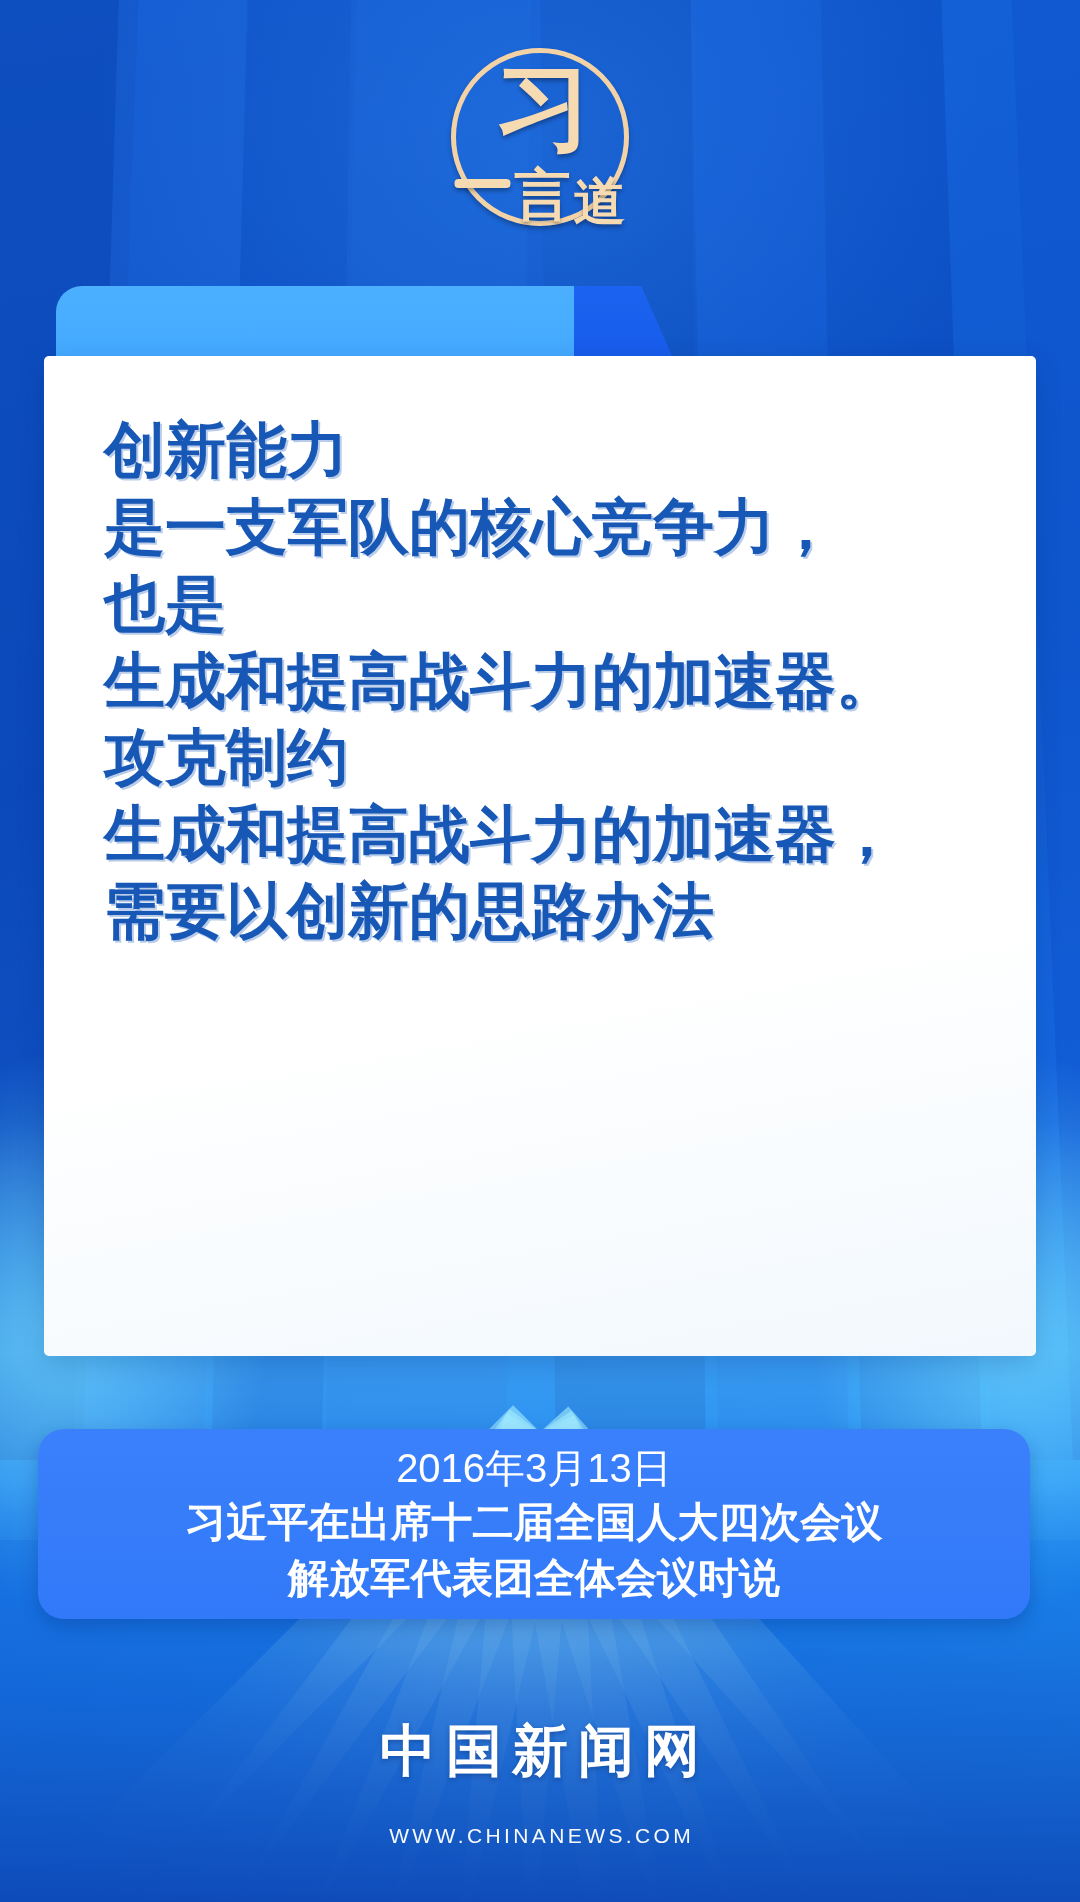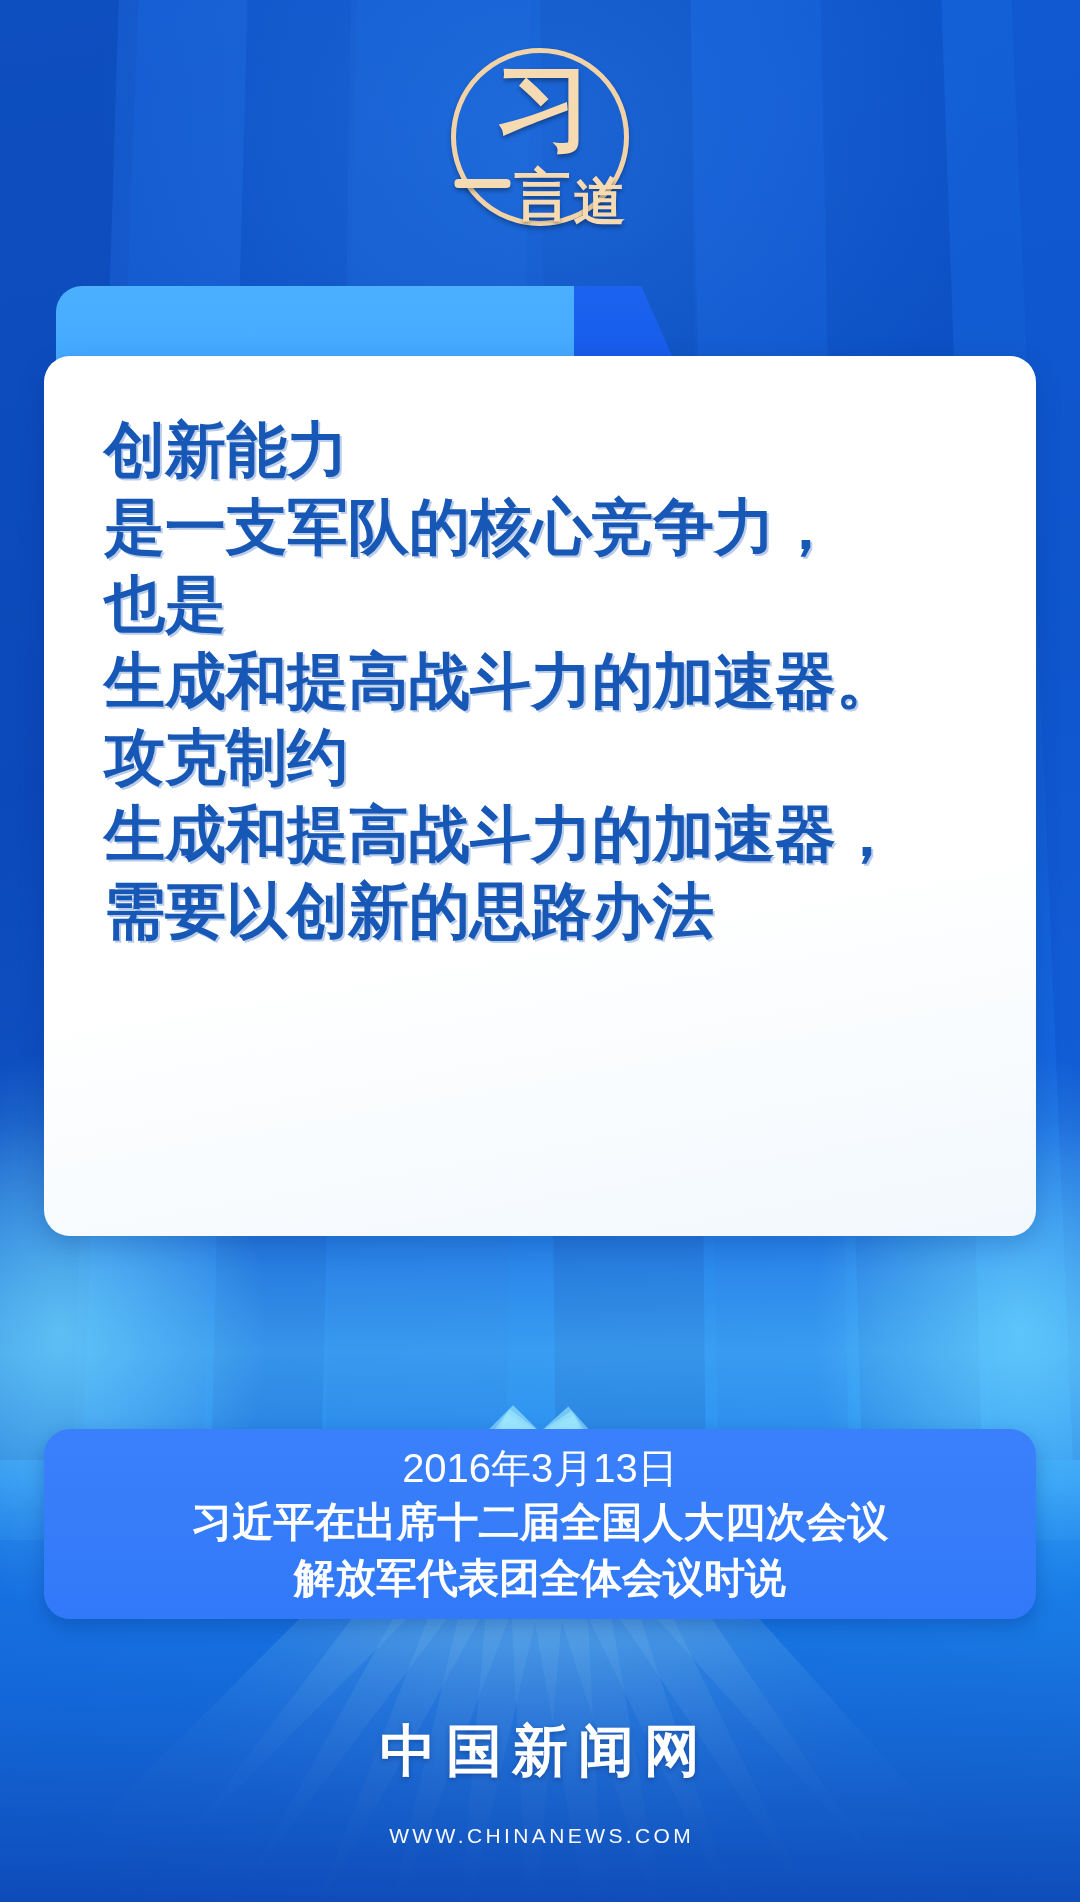--- a/index.html
+++ b/index.html
@@ -115,40 +115,40 @@
     position: absolute; right: -78px; top: 0; width: 120px; height: 120px;
     background: linear-gradient(180deg, #1b63f0 0%, #1558e8 100%);
     border-radius: 0 26px 0 0;
     clip-path: polygon(0 0, 56% 0, 100% 100%, 0 100%);
     z-index: -1;
   }
 
   
   .card {
     position: absolute; left: 44px; top: 356px;
-    width: 992px; height: 880px;
+    width: 992px; height: 1000px;
     background: linear-gradient(170deg, #ffffff 0%, #ffffff 62%, #f2f8fd 100%);
-    border-radius: 26px;
+    border-radius: 5px;
     box-shadow: 0 8px 26px rgba(5,40,120,.22);
     padding: 56px 60px 40px 60px;
   }
   .quote-line {
     color: #1757b5;
     font-family: "Liberation Sans", "DejaVu Sans", sans-serif;
     font-weight: 700;
     font-size: 61px;
     line-height: 1.26;
     letter-spacing: 0px;
     white-space: nowrap;
     text-shadow: 2px 2px 0 rgba(23,87,181,.30);
   }
 
   
   .attrib {
-    position: absolute; left: 44px; top: 1429px;
+    position: absolute; left: 38px; top: 1429px;
     width: 992px; height: 190px;
     background: linear-gradient(180deg, #3b80fb 0%, #3179f9 100%);
     border-radius: 26px;
     box-shadow: 0 7px 18px rgba(4,45,130,.30);
     display: flex; flex-direction: column; justify-content: center; align-items: center;
     gap: 2px;
   }
   .attrib-date {
     color: #ffffff; font-size: 40px; font-weight: 400; line-height: 1.28;
     font-family: "Liberation Sans", "DejaVu Sans", sans-serif;

